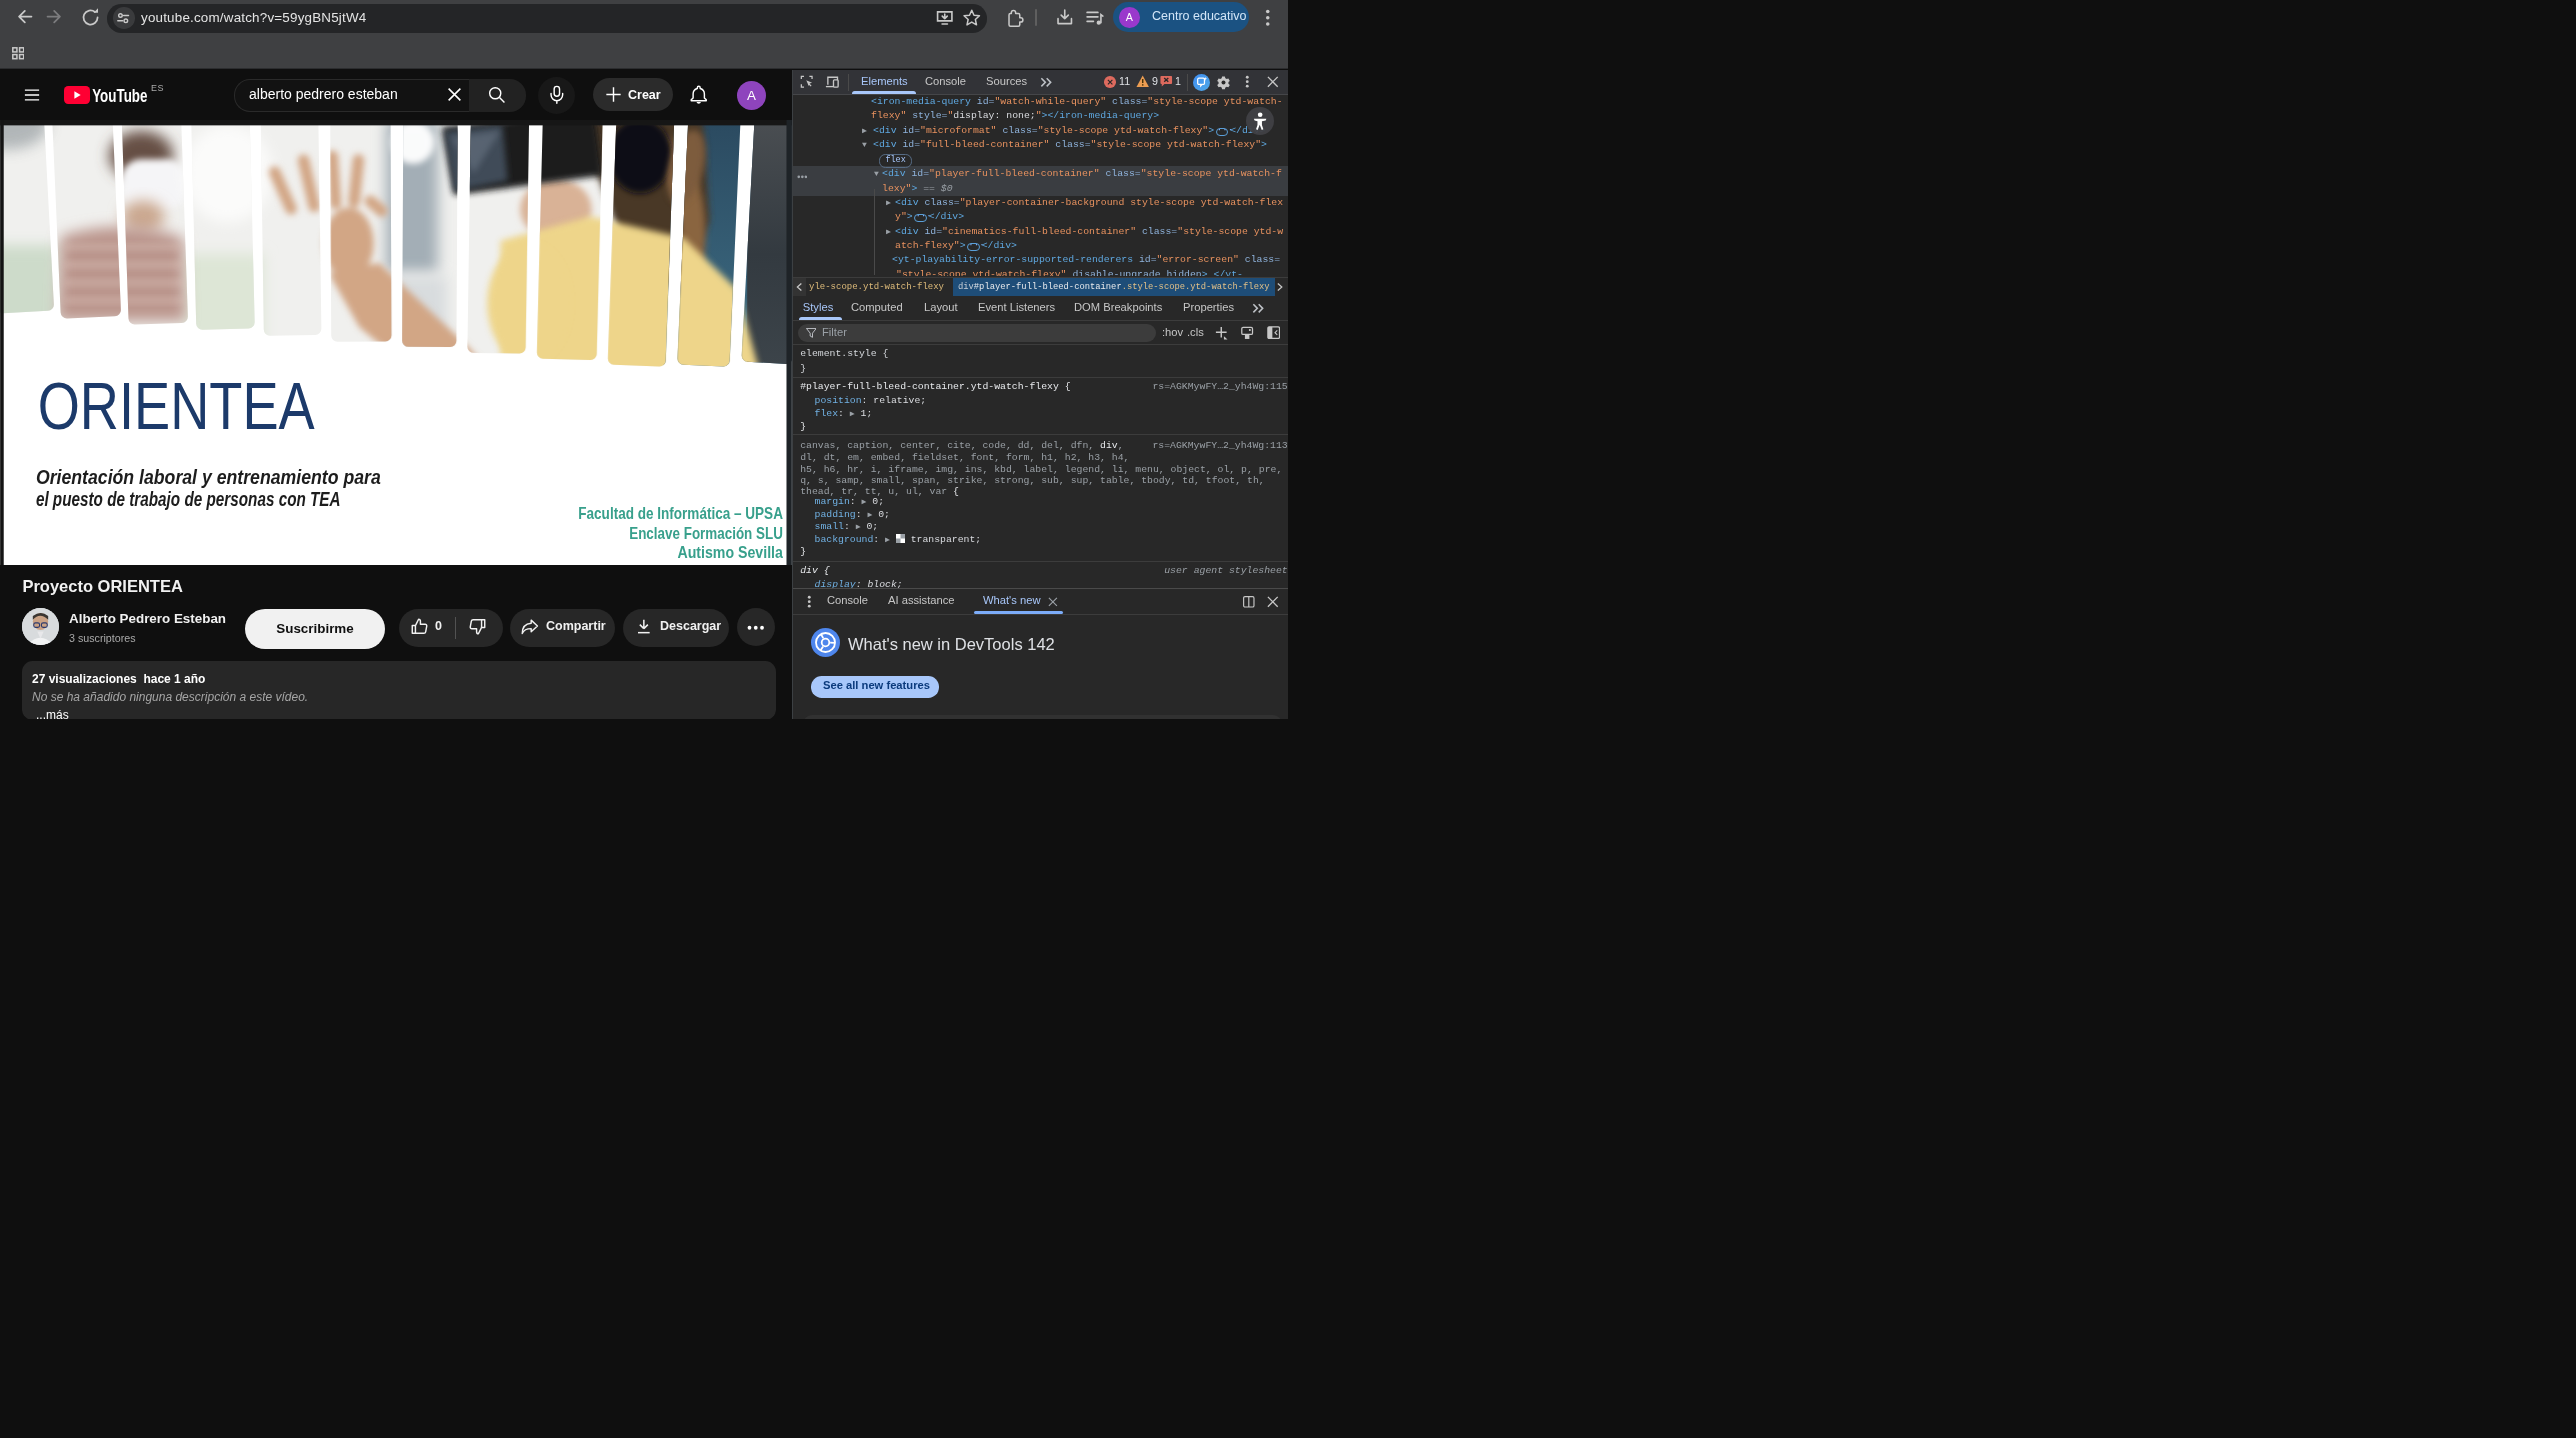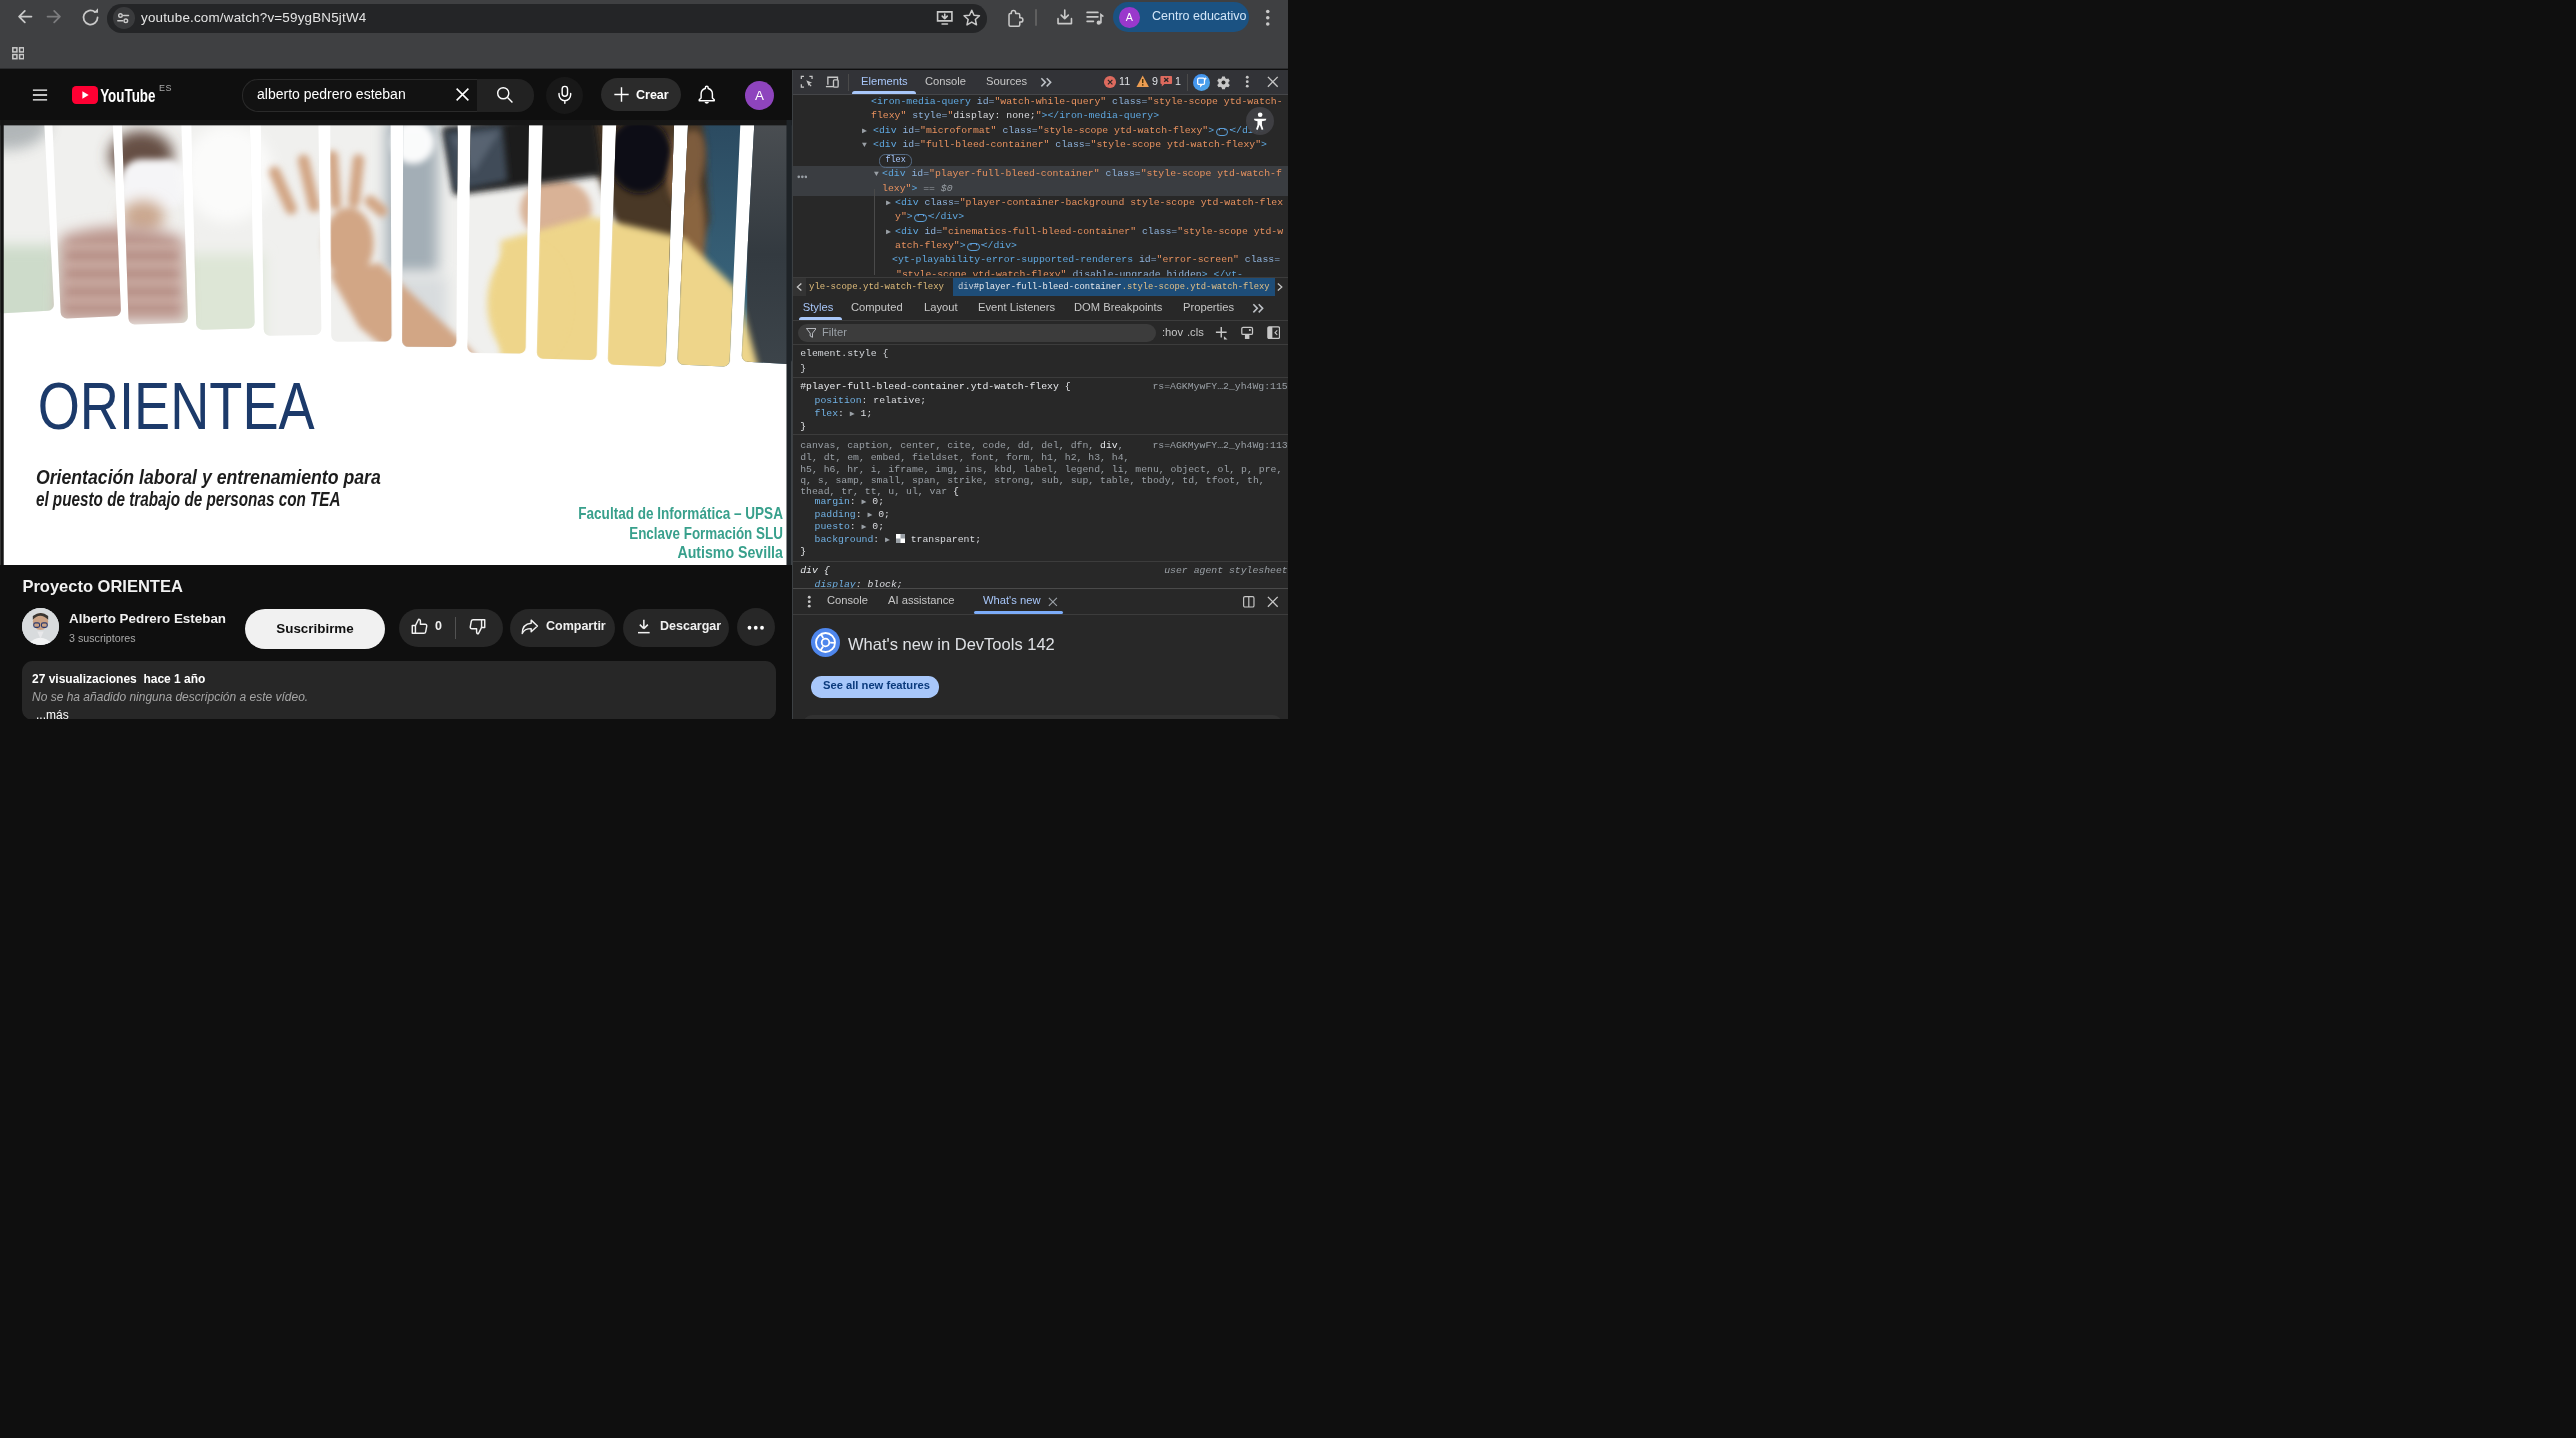--- a/index.html
+++ b/index.html
@@ -6,21 +6,21 @@
   .abs{position:absolute;}
   
   #toolbar{left:0;top:0;width:1288px;height:68px;background:#3f4042;border-bottom:1.8px solid #2c2d2f;}
   #urlbar{left:107px;top:3.6px;width:880px;height:29px;border-radius:14.3px;background:#242527;}
   #urltxt{left:141px;top:9.8px;font-size:13.4px;color:#e4e4e4;letter-spacing:0.2px;}
   #profpill{left:1113px;top:1.8px;width:136px;height:30px;border-radius:15px;background:#1b5282;}
   #profav{left:1119px;top:7.2px;width:20.6px;height:20.6px;border-radius:50%;background:#9a38cc;color:#fff;font-size:10.7px;text-align:center;line-height:20.6px;}
   #proftxt{left:1152px;top:8.5px;font-size:12.5px;color:#d3e6f8;}
   
   #ytpage{left:0;top:70px;width:792px;height:649px;background:#0f0f0f;overflow:hidden;}
-  #ythead{left:8px;top:0;width:776px;height:50px;background:#0f0f0f;}
+  #ythead{left:0;top:0;width:776px;height:50px;background:#0f0f0f;}
   #searchbox{left:234px;top:9px;width:234px;height:31px;background:#121212;border:0.9px solid #2a2a2a;border-right:none;border-radius:16px 0 0 16px;}
   #searchtxt{left:249px;top:16px;font-size:14px;color:#fff;}
   #searchbtn{left:469px;top:9px;width:57px;height:33px;background:#222;border-radius:0 16px 16px 0;}
   #micbtn{left:538px;top:7.2px;width:37px;height:37px;border-radius:50%;background:#181818;}
   #crearpill{left:593px;top:8px;width:80px;height:33px;border-radius:17px;background:#2b2b2b;color:#fff;}
   #ytav{left:737px;top:10.7px;width:29px;height:29px;border-radius:50%;background:#8e44bd;color:#fff;font-size:13.4px;text-align:center;line-height:29px;}
   
   #video{left:0;top:50px;width:792px;height:445px;background:#fff;overflow:hidden;}
   
   #vtitle{left:22.4px;top:507px;font-size:16.5px;font-weight:bold;color:#f1f1f1;}
@@ -459,21 +459,21 @@
   <div class="abs codeline" style="left:7.2px;top:350px;color:#e8eaed">}</div>
   <div class="abs" style="left:0;top:364px;width:496px;height:0.9px;background:#3c3c3c"></div>
   <div class="abs codeline gray" style="left:7.2px;top:369px">canvas, caption, center, cite, code, dd, del, dfn, <span style="color:#e8eaed">div</span>,</div>
   <div class="abs codeline lnk" style="right:6.3px;top:369px">rs=AGKMywFY…2_yh4Wg:113</div>
   <div class="abs codeline gray" style="left:7.2px;top:381px">dl, dt, em, embed, fieldset, font, form, h1, h2, h3, h4,</div>
   <div class="abs codeline gray" style="left:7.2px;top:393px">h5, h6, hr, i, iframe, img, ins, kbd, label, legend, li, menu, object, ol, p, pre,</div>
   <div class="abs codeline gray" style="left:7.2px;top:404px">q, s, samp, small, span, strike, strong, sub, sup, table, tbody, td, tfoot, th,</div>
   <div class="abs codeline gray" style="left:7.2px;top:415px">thead, tr, tt, u, ul, var <span style="color:#e8eaed">{</span></div>
   <div class="abs codeline" style="left:21.5px;top:425px"><span class="propn">margin</span><span class="propv">: <span class="gray" style="font-size:8px">▶</span> 0;</span></div>
   <div class="abs codeline" style="left:21.5px;top:438px"><span class="propn">padding</span><span class="propv">: <span class="gray" style="font-size:8px">▶</span> 0;</span></div>
-  <div class="abs codeline" style="left:21.5px;top:450px"><span class="propn">puesto</span><span class="propv">: <span class="gray" style="font-size:8px">▶</span> 0;</span></div>
+  <div class="abs codeline" style="left:21.5px;top:450px"><span class="propn">small</span><span class="propv">: <span class="gray" style="font-size:8px">▶</span> 0;</span></div>
   <div class="abs codeline" style="left:21.5px;top:463px"><span class="propn">background</span><span class="propv">: <span class="gray" style="font-size:8px">▶</span> <svg width="9" height="9" style="vertical-align:-0.9px" viewBox="0 0 10 10">
             <rect width="10" height="10" fill="#fff"></rect>
             <rect x="5" width="5" height="5" fill="#9aa0a6"></rect>
             <rect y="5" width="5" height="5" fill="#9aa0a6"></rect>
           </svg> transparent;</span></div>
   <div class="abs codeline" style="left:7.2px;top:475px;color:#e8eaed">}</div>
   <div class="abs" style="left:0;top:491px;width:496px;height:0.9px;background:#3c3c3c"></div>
   <div class="abs codeline" style="left:7.2px;top:494px;color:#e8eaed;font-style:italic">div {</div>
   <div class="abs codeline gray" style="right:6.3px;top:494px;font-style:italic">user agent stylesheet</div>
   <div class="abs codeline" style="left:21.5px;top:508px;font-style:italic"><span class="propn">display</span><span class="propv">: block;</span></div>

